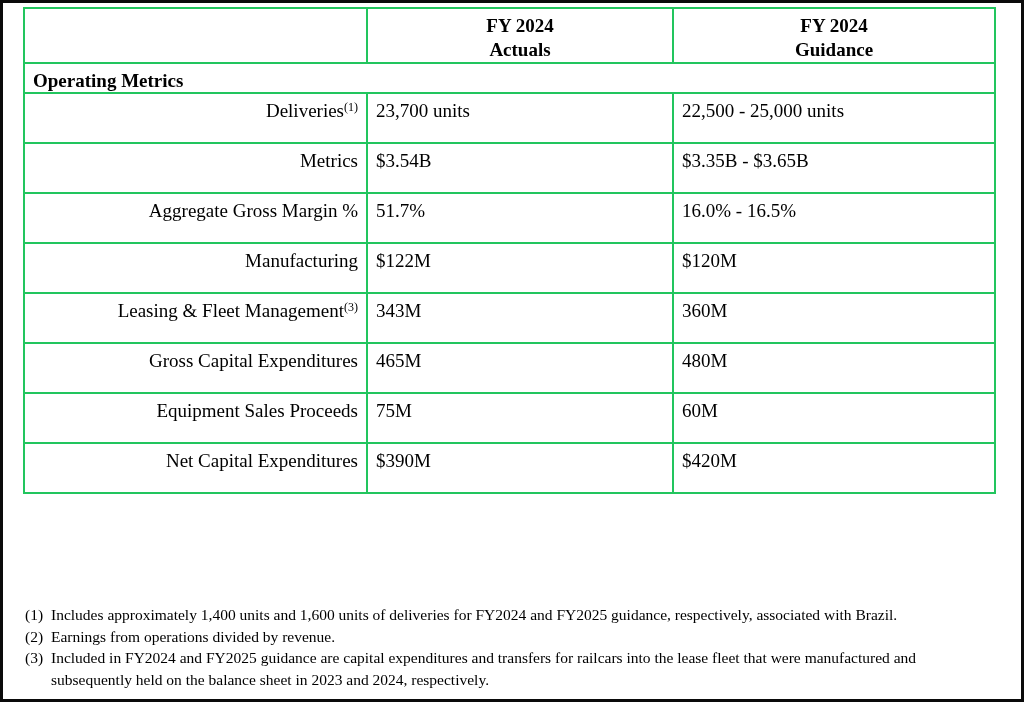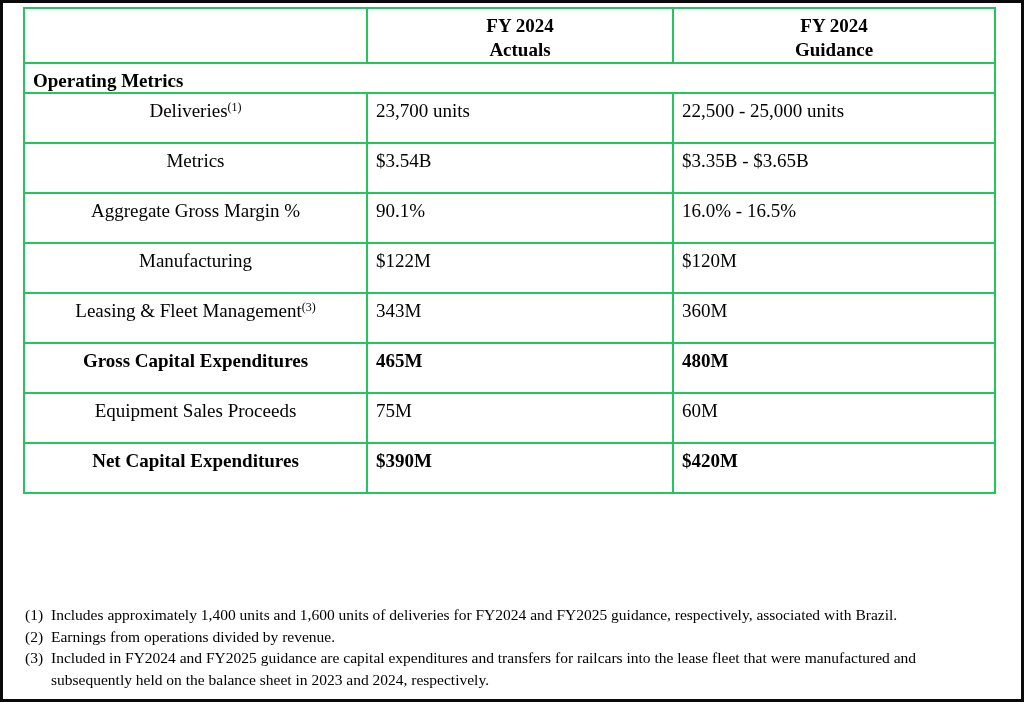--- a/index.html
+++ b/index.html
@@ -30,23 +30,23 @@
     line-height: 1.25;
     overflow: hidden;
   }
   tr.hdr-row { height: 52px; }
   tr.section-row { height: 30px; }
   tr.data-row { height: 50px; }
   .corner-cell { background: #ffffff; }
   .header-cell { text-align: center; font-weight: bold; }
   .header-cell .hl { display: block; }
   .section-cell { font-weight: bold; text-align: left; padding-left: 17px; }
-  .label-cell { text-align: center; padding-left: 17px; font-weight: normal; }
+  .label-cell { text-align: right; padding-left: 17px; font-weight: normal; }
   .value-cell { text-align: left; font-weight: normal; }
-  tr.bold-row .label-cell, tr.bold-row .value-cell { font-weight: bold; border-radius: 7px; }
+  tr.bold-row .label-cell, tr.bold-row .value-cell { font-weight: normal; border-radius: 7px; }
   sup.fn-ref { font-size: 12px; line-height: 0; vertical-align: 6px; }
   .footnotes {
     position: absolute; left: 25px; top: 604px;
     width: 935px;
     font-size: 15.5px;
   }
   .fn-item { display: flex; line-height: 21.5px; }
   .fn-marker { flex: 0 0 26px; width: 26px; }
   .fn-text { flex: 1; }
 </style>
@@ -86,21 +86,21 @@
   </tr>
 
   <tr class="data-row">
     <td class="label-cell"><span>Metrics</span><sup class="fn-ref"></sup></td>
     <td class="value-cell">$3.54B</td>
     <td class="value-cell">$3.35B - $3.65B</td>
   </tr>
 
   <tr class="data-row">
     <td class="label-cell"><span>Aggregate Gross Margin %</span><sup class="fn-ref"></sup></td>
-    <td class="value-cell">90.1%</td>
+    <td class="value-cell">51.7%</td>
     <td class="value-cell">16.0% - 16.5%</td>
   </tr>
 
 
 
   <tr class="data-row">
     <td class="label-cell"><span>Manufacturing</span><sup class="fn-ref"></sup></td>
     <td class="value-cell">$122M</td>
     <td class="value-cell">$120M</td>
   </tr>

